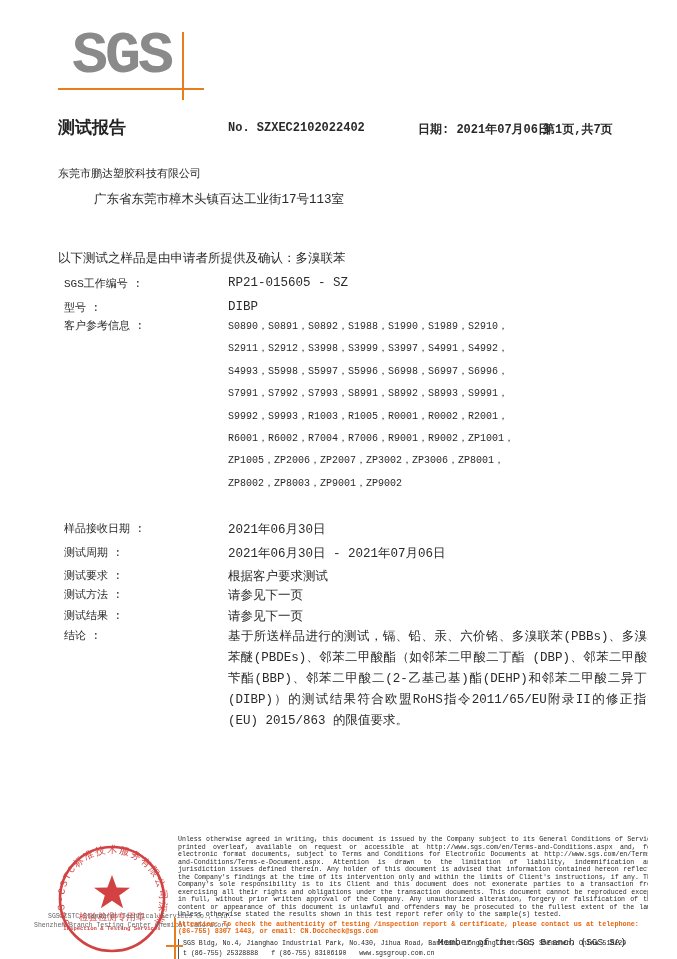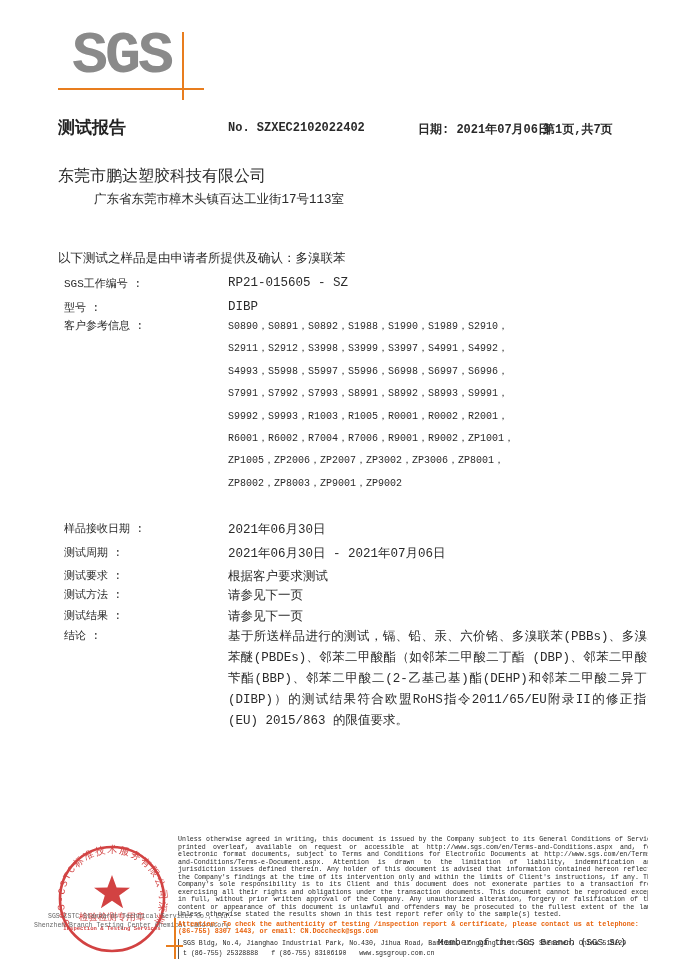--- a/index.html
+++ b/index.html
@@ -9,21 +9,21 @@
   .logo-text{position:absolute;left:72px;top:26px;font-size:60px;font-weight:bold;
              color:#8a8a8a;letter-spacing:-3px;line-height:1;}
   .logo-hline{position:absolute;left:58px;top:88px;width:146px;height:2px;background:#e87d1e;}
   .logo-vline{position:absolute;left:182px;top:32px;width:2px;height:68px;background:#e87d1e;}
   
   .title{position:absolute;left:58px;top:116px;font-size:17px;font-weight:bold;color:#222;}
   .report-no{position:absolute;left:228px;top:121px;font-size:12px;font-weight:600;}
   .report-date{position:absolute;left:418px;top:121px;font-size:12px;font-weight:600;}
   .report-page{position:absolute;left:543px;top:121px;font-size:12px;font-weight:600;}
   
-  .company{position:absolute;left:58px;top:166px;font-size:16px;font-weight:500;}
+  .company{position:absolute;left:58px;top:166px;font-size:11px;font-weight:500;}
   .address{position:absolute;left:58px;top:191px;font-size:12.5px;font-weight:500;margin-left:36px;}
   
   .statement{position:absolute;left:58px;top:250px;font-size:12.5px;font-weight:500;}
   .flabel{position:absolute;left:64px;font-size:11px;font-weight:500;}
   .fvalue{position:absolute;left:228px;font-size:12.5px;font-weight:500;}
   .ref-lines{position:absolute;left:228px;top:316px;font-size:10px;font-weight:500;}
   .ref-lines div{height:22.4px;line-height:22.4px;}
   .conclusion{position:absolute;left:228px;top:627px;width:432px;font-size:12.5px;
               font-weight:500;line-height:21px;text-align:justify;}
   

